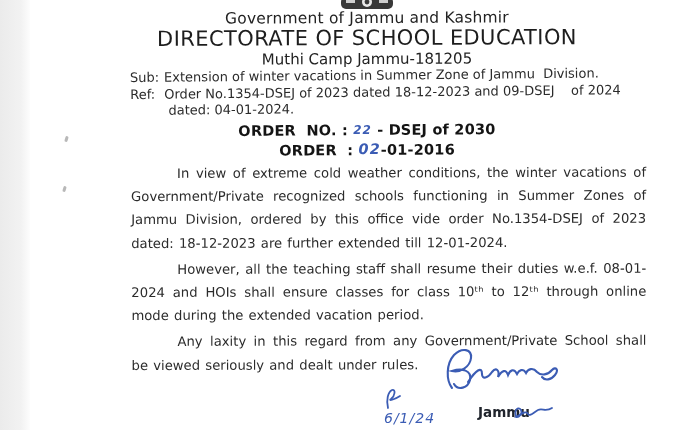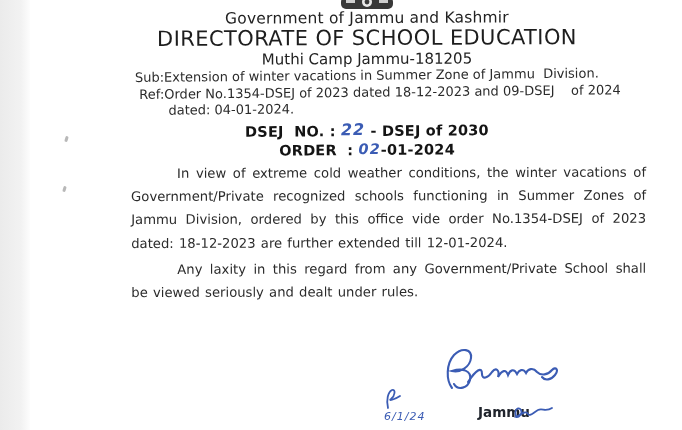--- a/index.html
+++ b/index.html
@@ -35,34 +35,34 @@
   .gov-line   { top: 9px;  font-size: 15.5px; letter-spacing: .2px; color: #222; transform: rotate(-0.25deg); }
   .dir-line   { top: 26px; font-size: 21px; letter-spacing: .4px; color: #1d1d1d; transform: rotate(-0.25deg); }
   .addr-line  { top: 50px; font-size: 15px; color: #222; transform: rotate(-0.25deg); }
 
   .ref-block {
     position: absolute; left: 130px; top: 70px; width: 530px;
     font-size: 13px; line-height: 16.5px; transform: rotate(-0.55deg);
     transform-origin: left top;
   }
   .ref-line { display: flex; }
-  .ref-label { width: 34px; flex: 0 0 auto; text-align: right; }
+  .ref-label { width: 34px; flex: 0 0 auto; }
   .pre { white-space: pre-wrap; }
   .ref-cont { padding-left: 38px; }
 
   .order-block {
     position: absolute; top: 121px; font-weight: bold; font-size: 14.5px;
     line-height: 19px; color: #141414; letter-spacing: .2px;
     transform: rotate(-0.4deg);
   }
   .hand {
     color: #3b5cb4; font-style: italic; font-weight: 600;
     letter-spacing: 1px; position: relative; top: -1px;
   }
-  .order-line .hand { font-size: 16px; text-align: center; }
+  .order-line .hand { font-size: 12px; text-align: center; }
 
   .body-block {
     position: absolute; left: 131px; top: 162px; width: 515px;
     font-size: 13.2px; line-height: 23.2px; text-align: justify;
     color: #2b2b2b; transform: rotate(-0.15deg); transform-origin: left top;
     word-spacing: 1px;
   }
   .body-block p { margin: 0 0 3px 0; text-indent: 46px; }
 
   .sig-block { position: absolute; left: 380px; top: 344px; width: 230px; height: 84px; }
@@ -72,21 +72,21 @@
     font-weight: bold; font-size: 13.5px; color: #20242c; letter-spacing: .1px;
   }
   .sig-place {
     position: absolute; left: 98px; top: 60px;
     font-weight: bold; font-size: 13.5px; color: #20242c;
   }
   .sig-initials { position: absolute; left: 132px; top: 58px; }
   .sig-datemark { position: absolute; left: 2px; top: 44px; }
   .sig-date {
     position: absolute; left: 4px; top: 66px;
-    font-size: 11px; color: #3b5cb4; font-style: italic; letter-spacing: 1px;
+    font-size: 14px; color: #3b5cb4; font-style: italic; letter-spacing: 1px;
   }
 </style>
 </head>
 <body>
 
 <div class="page">
 
   <div class="edge-shadow"></div>
   <span class="scan-mark" style="left:65px; top:136px;"></span>
   <span class="scan-mark" style="left:63px; top:186px;"></span>
@@ -112,29 +112,30 @@
     </div>
     <div class="ref-line">
       <span class="ref-label">Ref:</span>
       <span class="pre">Order No.1354-DSEJ of 2023 dated 18-12-2023 and 09-DSEJ    of 2024</span>
     </div>
     <div class="ref-cont">dated: 04-01-2024.</div>
   </div>
 
   <div class="centered-col order-block">
     <div class="order-line">
-      <span class="pre">DSEJ  NO. : </span><span class="hand">22</span><span class="pre"> - DSEJ of 2030</span>
+      <span class="pre">ORDER  NO. : </span><span class="hand">22</span><span class="pre"> - DSEJ of 2030</span>
     </div>
     <div class="dated-line">
-      <span class="pre">ORDER  : </span><span class="hand">02</span><span class="pre">-01-2024</span>
+      <span class="pre">ORDER  : </span><span class="hand">02</span><span class="pre">-01-2016</span>
     </div>
   </div>
 
   <div class="body-block">
     <p>In view of extreme cold weather conditions, the winter vacations of Government/Private recognized schools functioning in Summer Zones of Jammu Division, ordered by this office vide order No.1354-DSEJ of 2023 dated: 18-12-2023 are further extended till 12-01-2024.</p>
+    <p>However, all the teaching staff shall resume their duties w.e.f. 08-01-2024 and HOIs shall ensure classes for class 10ᵗʰ to 12ᵗʰ through online mode during the extended vacation period.</p>
     <p>Any laxity in this regard from any Government/Private School shall be viewed seriously and dealt under rules.</p>
   </div>
 
   <div class="sig-block">
     <div class="sig-scribble">
       <svg width="126" height="50" viewBox="0 0 126 50">
         <g fill="none" stroke="#3b5cb4" stroke-width="2.1" stroke-linecap="round">
           <path d="M14,42 C8,34 8,18 16,9 C24,1 34,3 33,12 C32,21 22,27 14,25 C24,22 34,24 32,34 C30,42 20,45 16,38"></path>
           <path d="M30,36 C38,24 44,20 44,28 C44,34 50,32 54,26 C58,21 62,24 60,31 C64,24 68,23 70,29 C72,24 76,22 79,28 C81,24 85,22 88,27 C90,23 95,21 99,26 C103,30 110,29 114,24 C118,20 121,24 117,29 C113,34 107,35 104,31"></path>
         </g>

